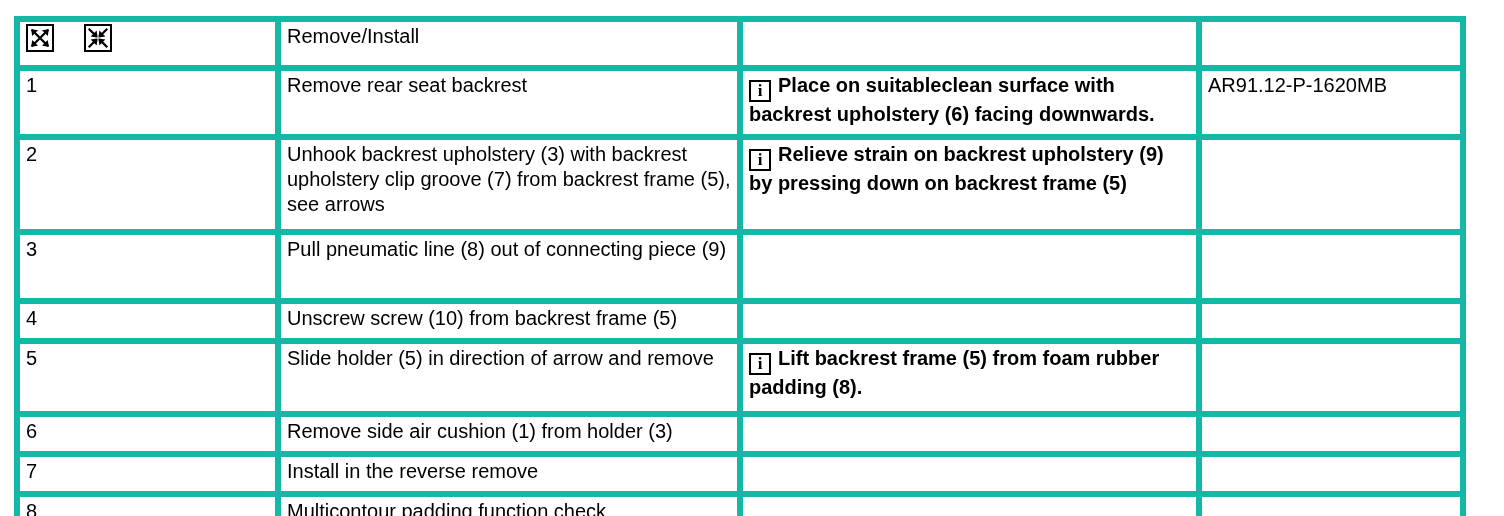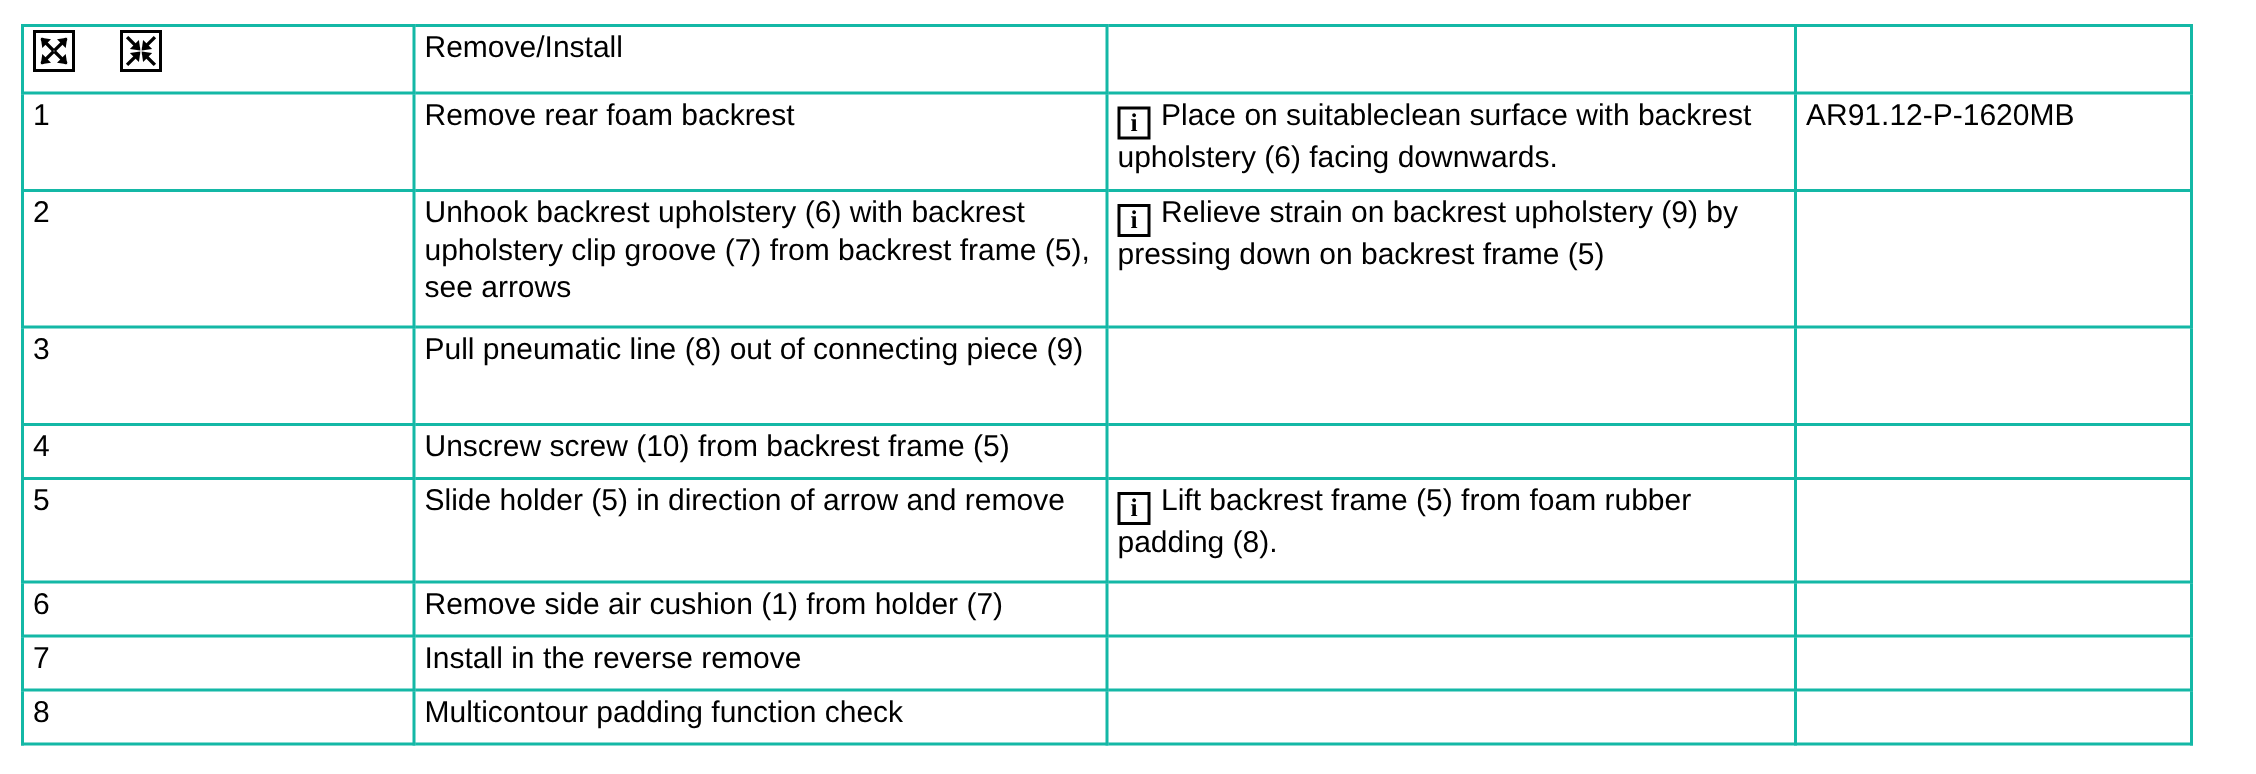--- a/index.html
+++ b/index.html
@@ -23,21 +23,21 @@
   table.proc-table {
     position: absolute;
     left: 14px;
     top: 16px;
     width: 1446px;
     border-collapse: collapse;
     table-layout: fixed;
     background: #ffffff;
   }
   table.proc-table td {
-    border: 2px solid #14b8a6;
+    border: 6px solid #14b8a6;
     vertical-align: top;
     padding: 2px 5px 3px 6px;
     font-size: 20px;
     line-height: 25px;
     font-family: "Liberation Sans", sans-serif;
     color: #000000;
   }
   col.c-step  { width: 261px; }
   col.c-task  { width: 462px; }
   col.c-note  { width: 459px; }
@@ -70,20 +70,21 @@
   .r4 td { height: 29px; }
   .r5 td { height: 62px; }
   .r6 td { height: 29px; }
   .r7 td { height: 29px; }
   .r8 td { height: 29px; }
 
   .cell-text { display: block; }
   .note-text {
     display: block;
     text-indent: 0;
+    font-weight: bold;
   }
   .info-icon {
     display: inline-block;
     width: 22px;
     height: 22px;
     border: 2px solid #000000;
     box-sizing: border-box;
     vertical-align: -4px;
     margin-right: 7px;
     background: #ffffff;
@@ -159,36 +160,36 @@
         <td>
           <span class="cell-text"></span>
         </td>
       </tr>
 
       <tr class="r1">
         <td>
           <span class="step-num">1</span>
         </td>
         <td>
-          <span class="cell-text">Remove rear foam backrest</span>
+          <span class="cell-text">Remove rear seat backrest</span>
         </td>
         <td>
           <span class="info-icon"><i>i</i></span><span class="note-text" style="display:inline">Place on suitableclean surface with backrest upholstery (6) facing downwards.</span>
         </td>
         <td>
           <span class="ref-text">AR91.12-P-1620MB</span>
         </td>
       </tr>
 
       <tr class="r2">
         <td>
           <span class="step-num">2</span>
         </td>
         <td>
-          <span class="cell-text">Unhook backrest upholstery (6) with backrest upholstery clip groove (7) from backrest frame (5), see arrows</span>
+          <span class="cell-text">Unhook backrest upholstery (3) with backrest upholstery clip groove (7) from backrest frame (5), see arrows</span>
         </td>
         <td>
           <span class="info-icon"><i>i</i></span><span class="note-text" style="display:inline">Relieve strain on backrest upholstery (9) by pressing down on backrest frame (5)</span>
         </td>
         <td>
           <span class="ref-text"></span>
         </td>
       </tr>
 
       <tr class="r3">
@@ -234,21 +235,21 @@
         <td>
           <span class="ref-text"></span>
         </td>
       </tr>
 
       <tr class="r6">
         <td>
           <span class="step-num">6</span>
         </td>
         <td>
-          <span class="cell-text">Remove side air cushion (1) from holder (7)</span>
+          <span class="cell-text">Remove side air cushion (1) from holder (3)</span>
         </td>
         <td>
           <span class="note-text"></span>
         </td>
         <td>
           <span class="ref-text"></span>
         </td>
       </tr>
 
       <tr class="r7">

